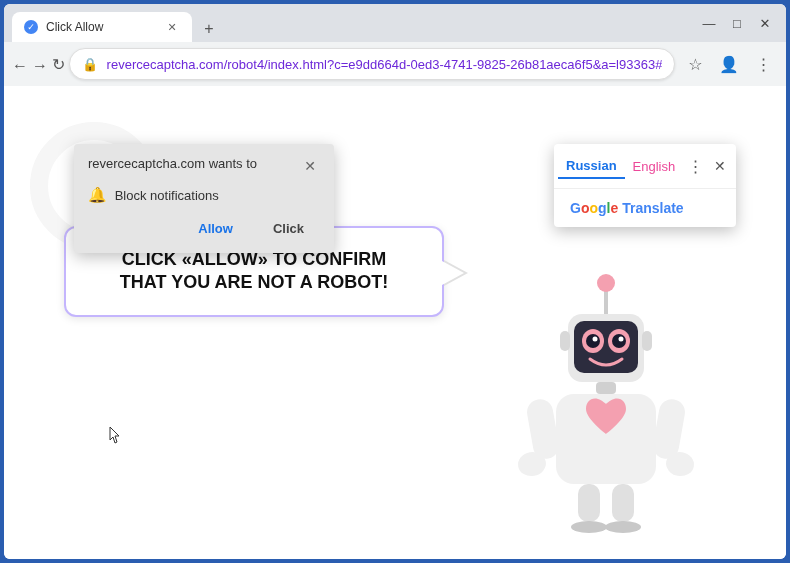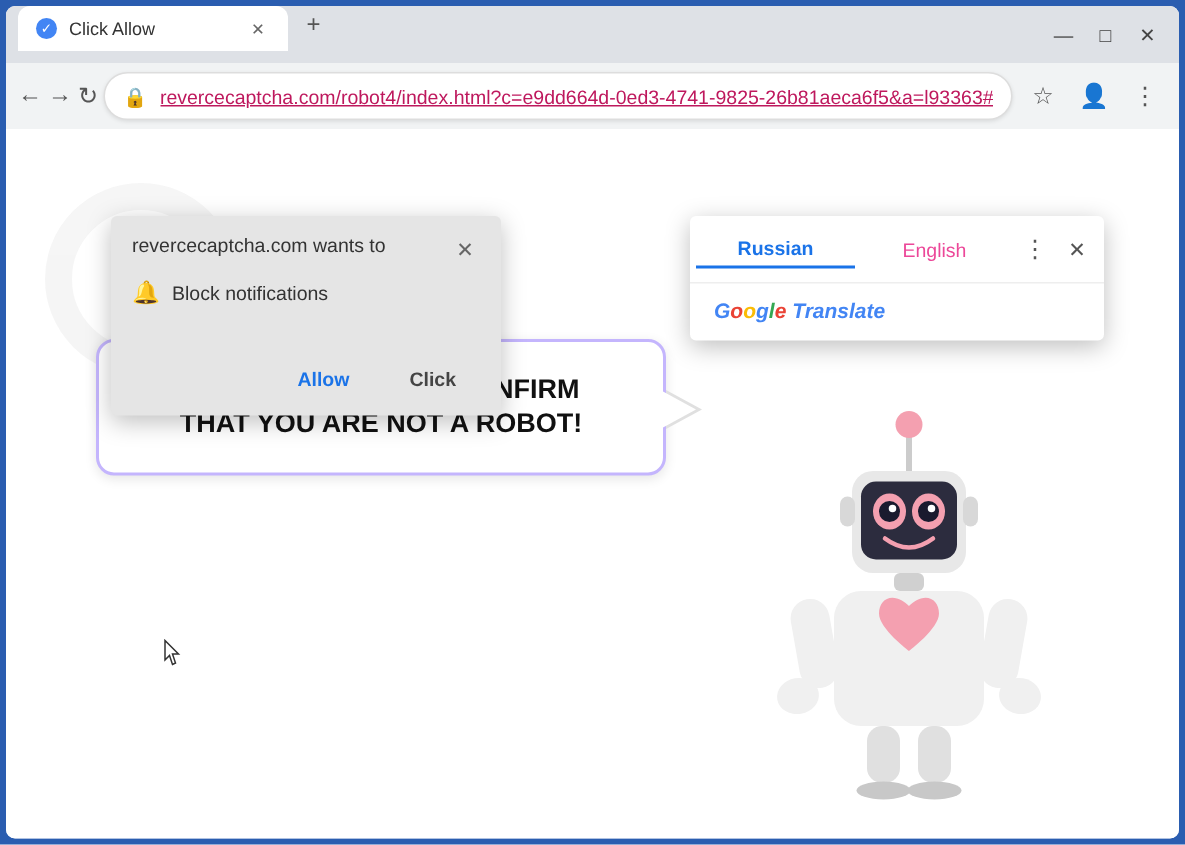--- a/index.html
+++ b/index.html
@@ -24,20 +24,21 @@
     .title-bar {
       background: #dee1e6;
       height: 38px;
       display: flex;
       align-items: center;
       padding: 0 8px;
       gap: 4px;
     }
     .tab-area {
       display: flex;
+      align-items: flex-end;
       height: 100%;
       flex: 1;
     }
     .tab {
       background: #fff;
       border-radius: 8px 8px 0 0;
       padding: 6px 12px;
       display: flex;
       align-items: center;
       gap: 8px;
@@ -127,25 +128,24 @@
       border: 1px solid #ddd;
       box-shadow: 0 1px 3px rgba(0,0,0,0.1);
     }
     .lock-icon {
       color: #555;
       font-size: 13px;
     }
     .url-text {
       flex: 1;
       font-size: 13px;
-      color: #be185d;
+      color: #6d28d9;
       overflow: hidden;
       text-overflow: ellipsis;
       white-space: nowrap;
-      text-decoration: underline;
     }
     .nav-actions {
       display: flex;
       align-items: center;
       gap: 2px;
     }
 
     
     .page-content {
       flex: 1;
@@ -279,38 +279,37 @@
       justify-content: flex-end;
     }
     .popup-btn {
       padding: 5px 16px;
       border-radius: 4px;
       font-size: 13px;
       font-weight: 600;
       cursor: pointer;
       border: none;
       background: transparent;
-      margin-top: 24px;
     }
     .popup-btn.allow {
       color: #1a73e8;
     }
     .popup-btn.block {
       color: #444;
     }
 
     
     .translate-popup {
       position: absolute;
       right: 50px;
       top: 58px;
       background: white;
       border-radius: 4px;
       box-shadow: 0 4px 16px rgba(0,0,0,0.25);
-      width: 276px;
+      width: 182px;
       z-index: 10;
       overflow: hidden;
     }
     .translate-header {
       display: flex;
       align-items: center;
       padding: 8px 4px;
       border-bottom: 1px solid #eee;
     }
     .translate-tab {
@@ -343,21 +342,20 @@
     .translate-body {
       padding: 10px 16px;
     }
     .translate-service {
       font-size: 14px;
       color: #333;
     }
     .translate-service span {
       color: #4285f4;
       font-weight: 600;
-      font-style: italic;
     }
 
     
     .robot-svg {
       width: 100%;
       height: 100%;
     }
 
     
     .cursor {

